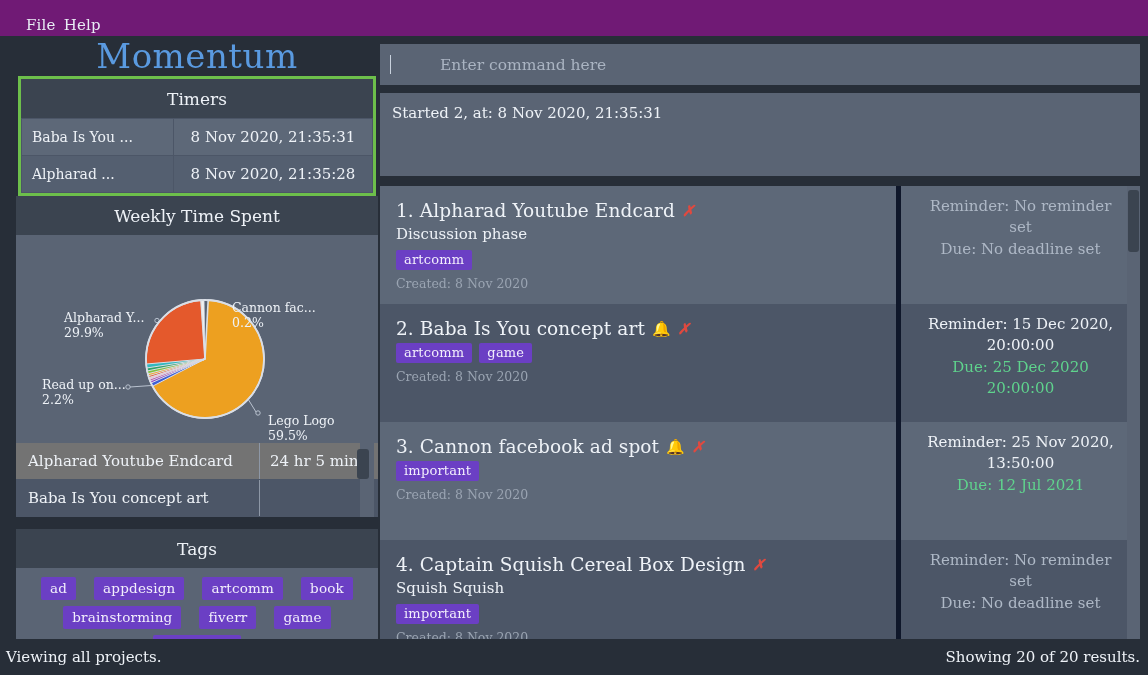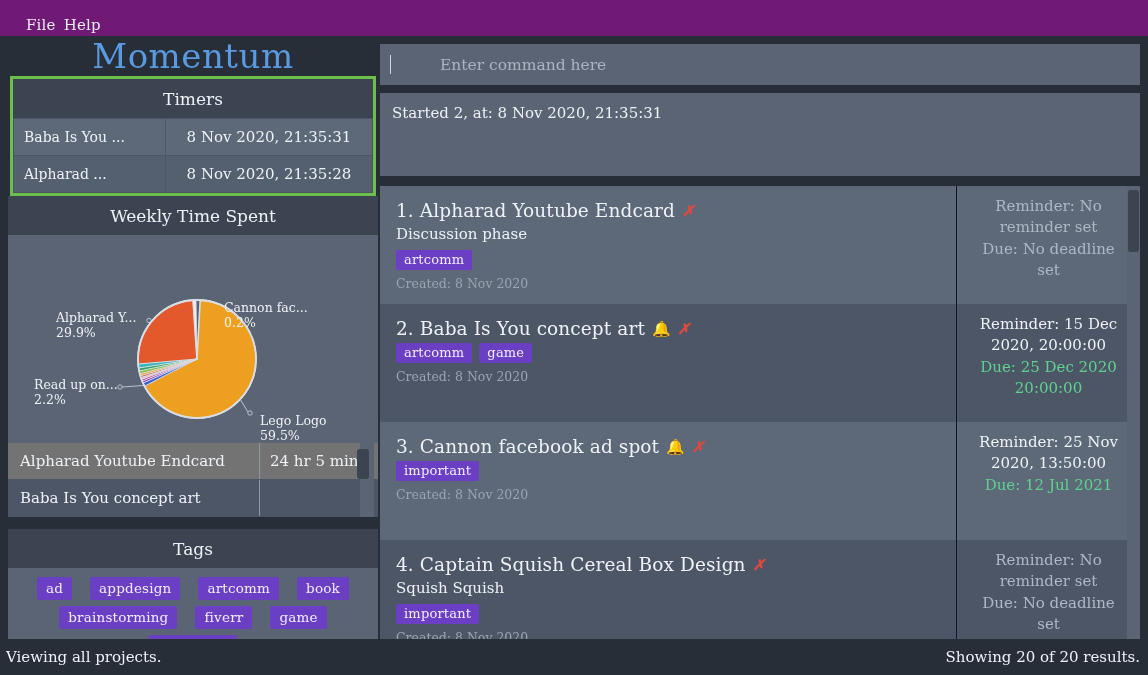--- a/index.html
+++ b/index.html
@@ -22,21 +22,21 @@
     padding: 2px 4px; cursor: default;
   }
 
   
   .shell { display: flex; height: 603px; }
 
   
   .left {
     width: 378px; background: #272e38;
     display: flex; flex-direction: column;
-    padding: 0 0 0 8px;
+    padding: 0 0 0 16px;
   }
   .brand {
     height: 58px; display: flex; align-items: center; justify-content: center;
     color: #5a9ae0; font-size: 34px; letter-spacing: .5px;
   }
 
   .panel { background: #3b4450; }
   .panel-head {
     background: #3b4450; color: #eef2f7;
     text-align: center; font-size: 17px;
@@ -119,22 +119,22 @@
     margin: 10px 8px 0 2px; position: relative;
     flex: 1; overflow: hidden; background: #3b4450;
   }
   .tasks { }
   .task {
     display: flex; min-height: 118px;
   }
   .task.alt { background: #4c5667; }
   .task:not(.alt) { background: #5d6878; }
   .task .main {
-    width: 577px; padding: 14px 16px 10px;
-    border-right: 1px solid #0f172a;
+    width: 521px; padding: 14px 16px 10px;
+    border-right: 5px solid #0f172a;
   }
   .task .title {
     color: #eef2f7; font-size: 18.5px; margin-bottom: 4px;
     display: flex; align-items: center; gap: 7px;
   }
   .task .title .t { letter-spacing: .1px; }
   .bell { font-size: 15px; filter: saturate(1.2); }
   .xmark { color: #e0493f; font-size: 15px; font-weight: bold; font-style: italic; }
   .task .desc { color: #eef2f7; font-size: 15px; margin-bottom: 7px; }
   .task .tagrow { display: flex; gap: 7px; margin-bottom: 6px; }

